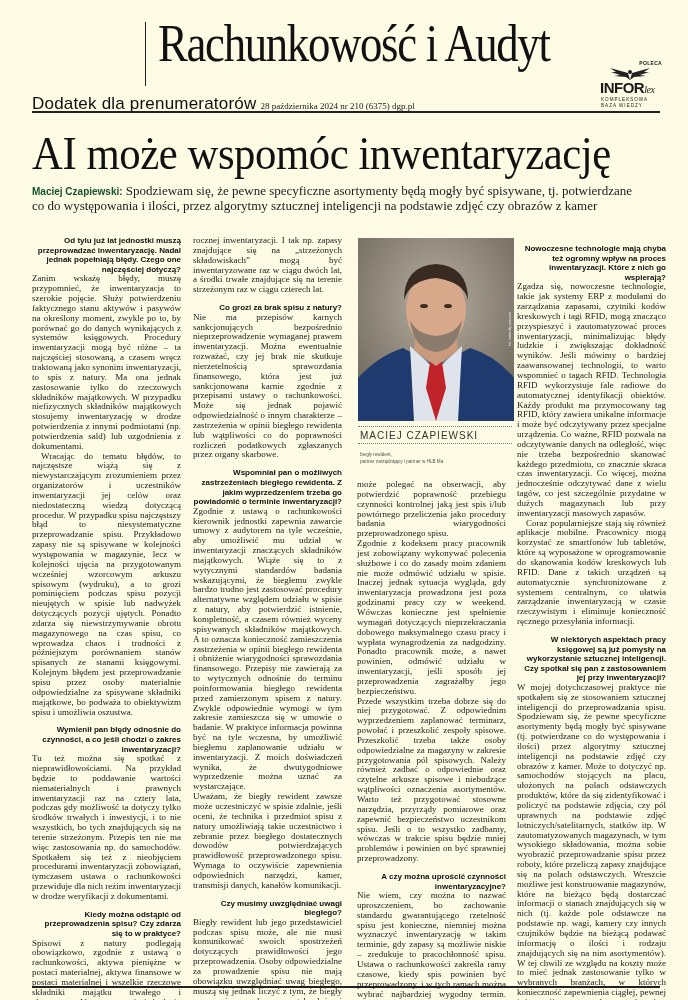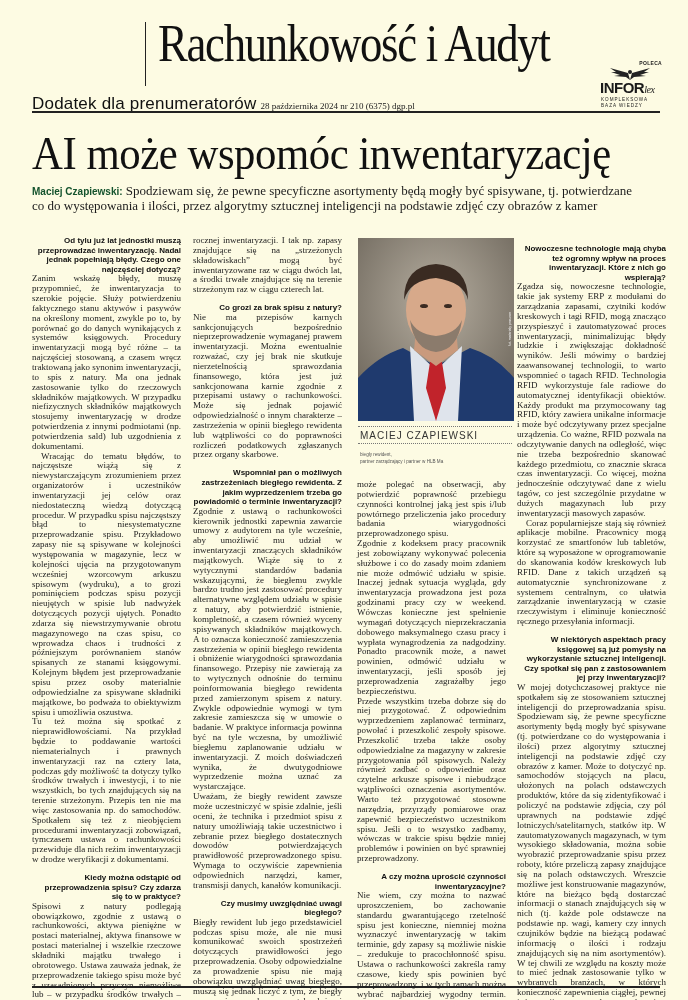--- a/index.html
+++ b/index.html
@@ -106,20 +106,21 @@
 
 <h1 class="headline" style="margin:0;font-weight:400;">AI może wspomóc inwentaryzację</h1>
 <div class="lead">
   <span class="author">Maciej Czapiewski:</span><span> Spodziewam się, że pewne specyficzne asortymenty będą mogły być spisywane, tj. potwierdzane co do występowania i ilości, przez algorytmy sztucznej inteligencji na podstawie zdjęć czy obrazów z kamer</span>
 </div>
 
 <div class="col" id="col1">
     <p class="q">Od tylu już lat jednostki muszą przeprowadzać inwentaryzację. Nadal jednak popełniają błędy. Czego one najczęściej dotyczą?</p>
     <p class="">Zanim wskażę błędy, muszę przypomnieć, że inwentaryzacja to szerokie pojęcie. Służy potwierdzeniu faktycznego stanu aktywów i pasywów na określony moment, zwykle po to, by porównać go do danych wynikających z systemów księgowych. Procedury inwentaryzacji mogą być różne – ta najczęściej stosowaną, a czasem wręcz traktowaną jako synonim inwentaryzacji, to spis z natury. Ma ona jednak zastosowanie tylko do rzeczowych składników majątkowych. W przypadku niefizycznych składników majątkowych stosujemy inwentaryzację w drodze potwierdzenia z innymi podmiotami (np. potwierdzenia sald) lub uzgodnienia z dokumentami.</p>
     <p class="indent">Wracając do tematu błędów, to najczęstsze wiążą się z niewystarczającym zrozumieniem przez organizatorów i uczestników inwentaryzacji jej celów oraz niedostateczną wiedzą dotyczącą procedur. W przypadku spisu najczęstszy błąd to niesystematyczne przeprowadzanie spisu. Przykładowo zapasy nie są spisywane w kolejności występowania w magazynie, lecz w kolejności ujęcia na przygotowanym wcześniej wzorcowym arkuszu spisowym (wydruku), a to grozi pominięciem podczas spisu pozycji nieujętych w spisie lub nadwyżek dotyczących pozycji ujętych. Ponadto zdarza się niewstrzymywanie obrotu magazynowego na czas spisu, co wprowadza chaos i trudności z późniejszym porównaniem stanów spisanych ze stanami księgowymi. Kolejnym błędem jest przeprowadzanie spisu przez osoby materialnie odpowiedzialne za spisywane składniki majątkowe, bo podważa to obiektywizm spisu i umożliwia oszustwa.</p>
+    <p class="q spaced">Wymienił pan błędy odnośnie do czynności, a co jeśli chodzi o zakres inwentaryzacji?</p>
     <p class="">Tu też można się spotkać z nieprawidłowościami. Na przykład będzie to poddawanie wartości niematerialnych i prawnych inwentaryzacji raz na cztery lata, podczas gdy możliwość ta dotyczy tylko środków trwałych i inwestycji, i to nie wszystkich, bo tych znajdujących się na terenie strzeżonym. Przepis ten nie ma więc zastosowania np. do samochodów. Spotkałem się też z nieobjęciem procedurami inwentaryzacji zobowiązań, tymczasem ustawa o rachunkowości przewiduje dla nich reżim inwentaryzacji w drodze weryfikacji z dokumentami.</p>
     <p class="q spaced">Kiedy można odstąpić od przeprowadzenia spisu? Czy zdarza się to w praktyce?</p>
     <p class="">Spisowi z natury podlegają obowiązkowo, zgodnie z ustawą o rachunkowości, aktywa pieniężne w postaci materialnej, aktywa finansowe w postaci materialnej i wszelkie rzeczowe składniki majątku trwałego i obrotowego. Ustawa zauważa jednak, że przeprowadzenie takiego spisu może być z uzasadnionych przyczyn niemożliwe lub – w przypadku środków trwałych – znacznie utrudnione i zezwala wówczas na przeprowadzenie inwentaryzacji w drodze uzgodnienia z dokumentami w miejsce spisu z natury. Brak możliwości przeprowadzenia spisu powinien wynikać z okoliczności obiektywnych, np. warunków pogodowych, wojny czy wymogów procesu technologicznego uniemożliwiającego spis z natury. Możliwe jest też odstąpienie od inwentaryzacji na podstawie generalnej zasady istotności, tj. jeśli składniki majątkowe podlegające spisowi z natury są nieznaczące dla sprawozdania finansowego, nieprzeprowadzenie spisu nie powinno wiązać się z negatywnymi konsekwencjami.</p>
   </div>
 <div class="col" id="col2">
     <p class="">rocznej inwentaryzacji. I tak np. zapasy znajdujące się na „strzeżonych składowiskach” mogą być inwentaryzowane raz w ciągu dwóch lat, a środki trwałe znajdujące się na terenie strzeżonym raz w ciągu czterech lat.</p>
     <p class="q spaced">Co grozi za brak spisu z natury?</p>
     <p class="">Nie ma przepisów karnych sankcjonujących bezpośrednio nieprzeprowadzenie wymaganej prawem inwentaryzacji. Można ewentualnie rozważać, czy jej brak nie skutkuje nierzetelnością sprawozdania finansowego, która jest już sankcjonowana karnie zgodnie z przepisami ustawy o rachunkowości. Może się jednak pojawić odpowiedzialność o innym charakterze – zastrzeżenia w opinii biegłego rewidenta lub wątpliwości co do poprawności rozliczeń podatkowych zgłaszanych przez organy skarbowe.</p>
     <p class="q spaced">Wspomniał pan o możliwych zastrzeżeniach biegłego rewidenta. Z jakim wyprzedzeniem trzeba go powiadomić o terminie inwentaryzacji?</p>
     <p class="">Zgodnie z ustawą o rachunkowości kierownik jednostki zapewnia zawarcie umowy z audytorem na tyle wcześnie, aby umożliwić mu udział w inwentaryzacji znaczących składników majątkowych. Wiąże się to z wytycznymi standardów badania wskazującymi, że biegłemu zwykle bardzo trudno jest zastosować procedury alternatywne względem udziału w spisie z natury, aby potwierdzić istnienie, kompletność, a czasem również wyceny spisywanych składników majątkowych. A to oznacza konieczność zamieszczenia zastrzeżenia w opinii biegłego rewidenta i obniżenie wiarygodności sprawozdania finansowego. Przepisy nie zawierają za to wytycznych odnośnie do terminu poinformowania biegłego rewidenta przed zamierzonym spisem z natury. Zwykle odpowiednie wymogi w tym zakresie zamieszcza się w umowie o badanie. W praktyce informacja powinna być na tyle wczesna, by umożliwić biegłemu zaplanowanie udziału w inwentaryzacji. Z moich doświadczeń wynika, że dwutygodniowe wyprzedzenie można uznać za wystarczające.</p>

